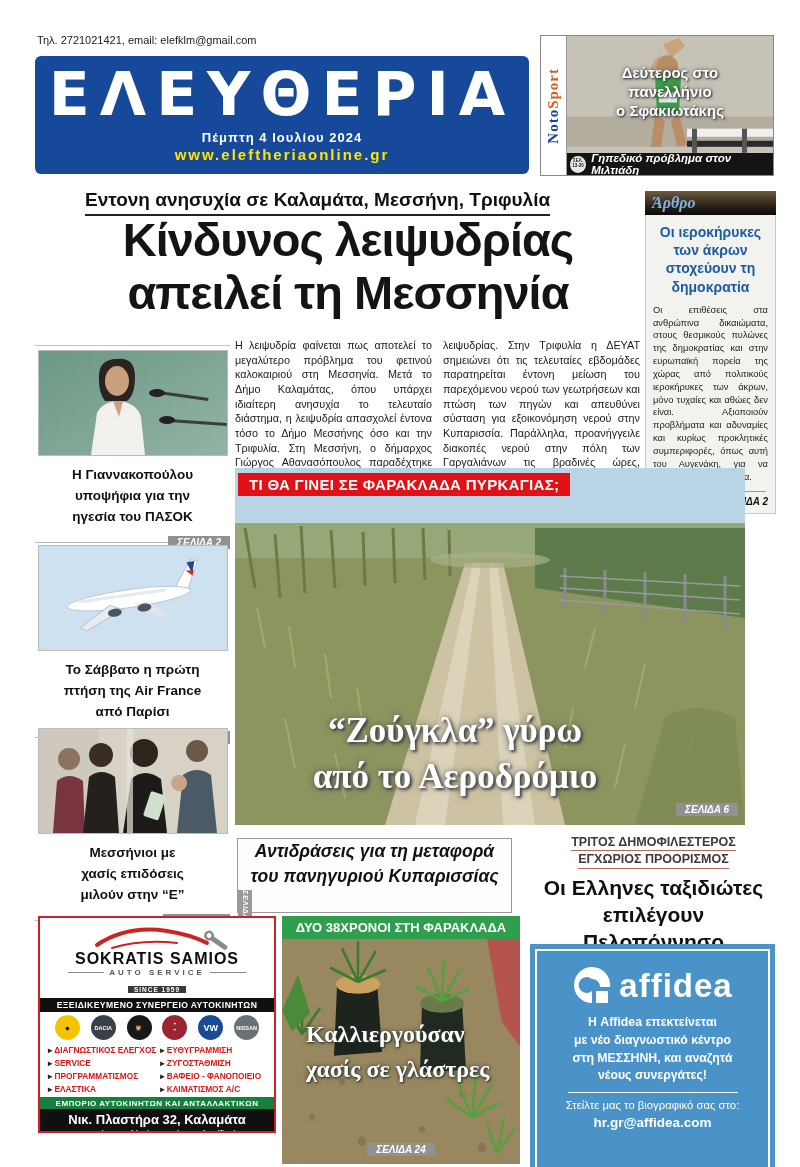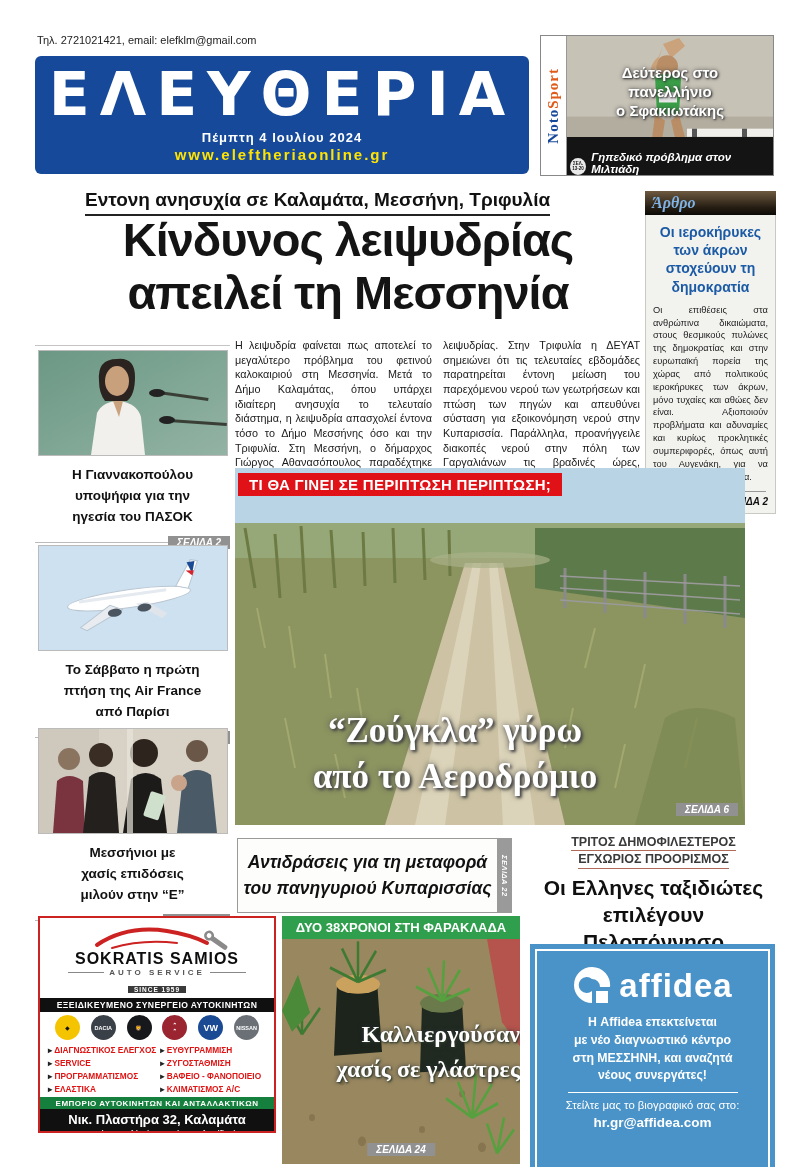--- a/index.html
+++ b/index.html
@@ -21,22 +21,22 @@
 
   
   .notosport{left:540px;top:35px;width:232px;height:139px;border:1px solid #888;display:flex;background:#c9c4ba;}
   .ns-strip{width:25px;background:#fff;border-right:1px solid #999;display:flex;align-items:center;justify-content:center;}
   .ns-strip .vtext{writing-mode:vertical-rl;transform:rotate(180deg);font-family:"Liberation Serif",serif;
                    font-weight:bold;font-size:15px;letter-spacing:1px;}
   .ns-noto{color:#16499a;} .ns-sport{color:#e05a1a;}
   .ns-photo{flex:1;position:relative;overflow:hidden;}
   .ns-head{position:absolute;left:0;right:0;top:28px;text-align:center;color:#fff;font-weight:bold;
            font-size:15px;line-height:1.25;text-shadow:1px 1px 2px #333,0 0 4px #444;}
-  .ns-bar{position:absolute;left:0;right:0;bottom:0;height:38px;background:#141414;display:flex;
-          align-items:flex-end;gap:5px;padding-left:3px;}
+  .ns-bar{position:absolute;left:0;right:0;bottom:0;height:22px;background:#141414;display:flex;
+          align-items:center;gap:5px;padding-left:3px;}
   .ns-circle{width:17px;height:17px;border-radius:50%;background:#e9e9e9;color:#111;font-size:4.5px;
              font-weight:bold;display:flex;align-items:center;justify-content:center;text-align:center;line-height:1.1;}
   .ns-foot{color:#fff;font-style:italic;font-weight:bold;font-size:11.5px;}
 
   
   .kicker{left:85px;top:189px;font-size:19px;font-weight:bold;color:#111;
           border-bottom:2px solid #222;padding-bottom:3px;}
   .headline{left:42px;top:213px;width:612px;text-align:center;font-size:47px;line-height:1.13;
             font-weight:bold;color:#141414;letter-spacing:-1px;}
   .bodycols{left:235px;top:338px;width:406px;display:flex;gap:11px;}
@@ -68,21 +68,21 @@
   .mainphoto{left:235px;top:468px;width:510px;height:357px;overflow:hidden;}
   .mp-banner{position:absolute;left:3px;top:5px;background:#e01218;color:#fff;font-weight:bold;
              font-size:15px;padding:3px 11px;letter-spacing:.3px;}
   .mp-overlay{position:absolute;left:0;width:440px;top:240px;text-align:center;color:#fff;
               font-family:"Liberation Serif",serif;font-weight:bold;font-size:35px;line-height:1.3;
               text-shadow:2px 2px 3px #444,0 0 6px #555;}
   .mp-badge{position:absolute;right:7px;bottom:9px;}
 
   
   .teaser-left{left:237px;top:838px;width:273px;height:73px;border:1.5px solid #9a9a9a;background:#fdfdfc;
-               display:flex;align-items:center;}
+               display:flex;align-items:center;flex-direction:column;}
   .tl-text{flex:1;text-align:center;font-style:italic;font-weight:bold;font-size:17.5px;line-height:1.45;color:#111;}
   .tl-strip{width:14px;align-self:stretch;background:#9a9a9a;display:flex;align-items:center;justify-content:center;}
   .tl-strip .vtext{writing-mode:vertical-rl;font-size:7.5px;color:#fff;font-weight:bold;font-style:italic;letter-spacing:.5px;}
   .teaser-right{left:531px;top:834px;width:245px;text-align:center;}
   .tr-kicker{font-size:12.5px;font-weight:bold;color:#3a3a3a;line-height:1.3;}
   .tr-kicker span{display:inline-block;border-bottom:1px solid #b06a5a;}
   .tr-title{font-size:21px;font-weight:bold;color:#101010;line-height:1.3;margin-top:5px;}
   .tr-badge{margin-top:4px;}
 
   
@@ -107,23 +107,23 @@
   .sm-graybar{background:#15803d;color:#fff;font-size:8px;font-weight:bold;text-align:center;
               padding:1.5px 0;letter-spacing:.5px;}
   .sm-footer{background:#101010;color:#fff;text-align:center;flex:1;padding-top:3px;}
   .sm-addr1{font-size:13px;font-weight:bold;}
   .sm-addr2{font-size:9.5px;margin-top:1px;}
 
   
   .cann{left:282px;top:916px;width:238px;height:248px;display:flex;flex-direction:column;}
   .cn-bar{background:#2f9e4d;color:#fff;font-weight:bold;font-size:13px;text-align:center;padding:4px 0;}
   .cn-photo{flex:1;position:relative;overflow:hidden;}
-  .cn-overlay{position:absolute;left:0;right:0;top:78px;text-align:right;color:#fff;
+  .cn-overlay{position:absolute;left:0;right:0;top:78px;text-align:left;color:#fff;
               font-family:"Liberation Serif",serif;font-weight:bold;font-size:24px;line-height:1.45;
-              text-shadow:1px 1px 2px #2a3a22,0 0 5px #334;}
+              text-shadow:1px 1px 2px #2a3a22,0 0 5px #334;padding-left:24px;}
   .cn-badge{position:absolute;left:50%;transform:translateX(-50%);bottom:8px;}
 
   
   .affidea{left:530px;top:944px;width:245px;height:232px;background:#4a93c8;padding:4px;box-sizing:border-box;}
   .af-inner{position:absolute;inset:5px;border:2px solid #fff;display:flex;flex-direction:column;
             align-items:center;color:#fff;}
   .af-logo{display:flex;align-items:center;gap:7px;margin-top:14px;}
   .af-word{font-size:33px;font-weight:bold;letter-spacing:1px;line-height:1;}
   .af-text{font-size:12.3px;font-weight:bold;text-align:center;line-height:1.45;margin-top:9px;}
   .af-rule{width:170px;border-top:1px solid #fff;margin-top:7px;}
@@ -329,21 +329,21 @@
           <path d="M490 108 L490 160"></path>
       </g>
       <g stroke="#9a9a9a" stroke-width="1.5">
         <path d="M325 108 L505 118"></path>
           <path d="M325 120 L505 132"></path>
           <path d="M325 132 L505 146"></path>
       </g>
       <ellipse cx="255" cy="92" rx="60" ry="8" fill="#a8b088" opacity=".7"></ellipse>
       <path d="M430 250 Q460 230 500 250 L510 357 L400 357 Z" fill="#7d8a52" opacity=".8"></path>
     </svg>
-    <div class="mp-banner">ΤΙ ΘΑ ΓΙΝΕΙ ΣΕ ΠΕΡΙΠΤΩΣΗ ΠΕΡΙΠΤΩΣΗ;</div>
+    <div class="mp-banner">ΤΙ ΘΑ ΓΙΝΕΙ ΣΕ ΦΑΡΑΚΛΑΔΑ ΠΥΡΚΑΓΙΑΣ;</div>
     <div class="mp-overlay">
       <div>“Ζούγκλα” γύρω</div>
       <div>από το Αεροδρόμιο</div>
     </div>
     <span class="badge mp-badge">ΣΕΛΙΔΑ 6</span>
   </div>
 
   <div class="abs teaser-left">
     <div class="tl-text">
       <div>Αντιδράσεις για τη μεταφορά</div>

